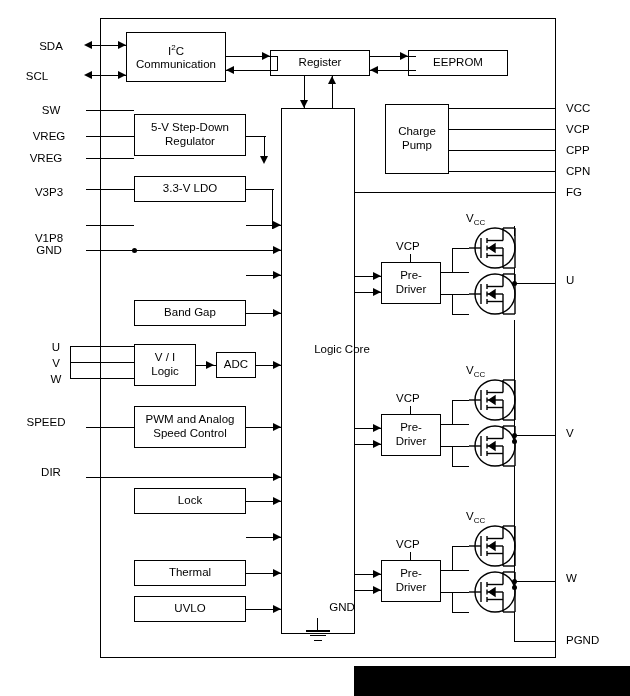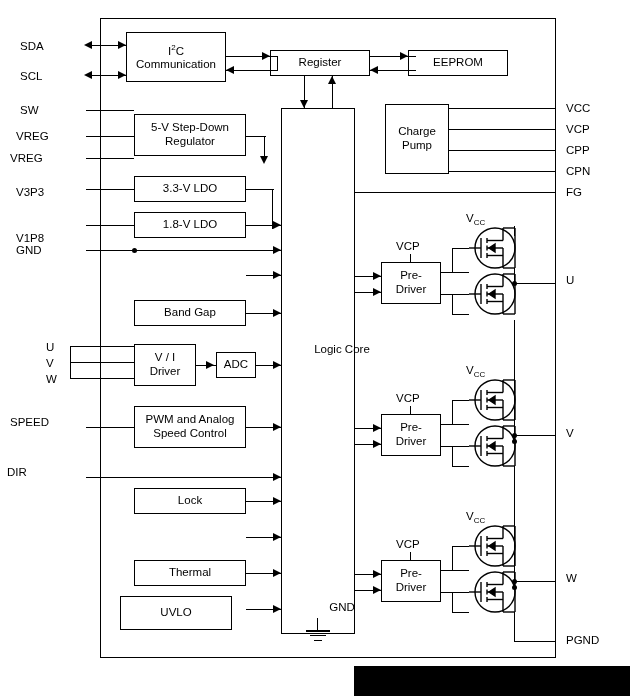--- a/index.html
+++ b/index.html
@@ -36,21 +36,21 @@
     box-sizing: border-box;
     border: 1.6px solid #000;
     background: transparent;
   }
   .lbl {
     position: absolute;
     font-size: 11.5px;
     color: #000;
     white-space: nowrap;
   }
-  .lbl.r { text-align: left; }
+  .lbl.r { text-align: center; }
   .wire {
     position: absolute;
     background: #000;
   }
   .wh { height: 1.4px; }
   .wv { width: 1.4px; }
   .dot {
     position: absolute;
     width: 5px;
     height: 5px;
@@ -83,32 +83,32 @@
   }
 </style>
 </head>
 <body>
 
 <div id="root">
 
   <div class="chipborder" style="left:100px; top:18px; width:456px; height:640px;"></div>
 
   <div class="lbl r" style="left:20px; top:40px; width:62px;">SDA</div>
-  <div class="lbl r" style="left:20px; top:70px; width:62px;">SCL</div>
+  <div class="lbl r" style="left:6px; top:70px; width:62px;">SCL</div>
   <div class="lbl r" style="left:20px; top:104px; width:62px;">SW</div>
   <div class="lbl r" style="left:16px; top:130px; width:66px;">VREG</div>
   <div class="lbl r" style="left:10px; top:152px; width:72px;">VREG</div>
   <div class="lbl r" style="left:16px; top:186px; width:66px;">V3P3</div>
   <div class="lbl r" style="left:16px; top:220px; width:66px;margin-top:12px;">V1P8</div>
   <div class="lbl r" style="left:16px; top:244px; width:66px;">GND</div>
   <div class="lbl r" style="left:46px; top:341px; width:20px;">U</div>
   <div class="lbl r" style="left:46px; top:357px; width:20px;">V</div>
   <div class="lbl r" style="left:46px; top:373px; width:20px;">W</div>
   <div class="lbl r" style="left:10px; top:416px; width:72px;">SPEED</div>
-  <div class="lbl r" style="left:7px; top:466px; width:62px;">DIR</div>
+  <div class="lbl r" style="left:20px; top:466px; width:62px;">DIR</div>
 
   <div class="lbl" style="left:566px; top:102px;">VCC</div>
   <div class="lbl" style="left:566px; top:123px;">VCP</div>
   <div class="lbl" style="left:566px; top:144px;">CPP</div>
   <div class="lbl" style="left:566px; top:165px;">CPN</div>
   <div class="lbl" style="left:566px; top:186px;">FG</div>
   <div class="lbl" style="left:566px; top:274px;">U</div>
   <div class="lbl" style="left:566px; top:427px;">V</div>
   <div class="lbl" style="left:566px; top:572px;">W</div>
   <div class="lbl" style="left:566px; top:634px;">PGND</div>
@@ -123,39 +123,38 @@
   <div class="blk" style="left:408px; top:50px; width:100px; height:26px;">EEPROM</div>
 
   <div class="blk" style="left:385px; top:104px; width:64px; height:70px;">Charge
 Pump</div>
 
   <div class="blk" style="left:134px; top:114px; width:112px; height:42px;">5-V Step-Down
 Regulator</div>
 
   <div class="blk" style="left:134px; top:176px; width:112px; height:26px;">3.3-V LDO</div>
 
-  <div class="blk" style="left:134px; top:212px; width:112px; height:26px;">1.8-V LDO</div>
 
 
   <div class="blk" style="left:134px; top:300px; width:112px; height:26px;">Band Gap</div>
 
   <div class="blk" style="left:134px; top:344px; width:62px; height:42px;">V / I
-Driver</div>
+Logic</div>
 
   <div class="blk" style="left:216px; top:352px; width:40px; height:26px;">ADC</div>
 
   <div class="blk" style="left:134px; top:406px; width:112px; height:42px;">PWM and Analog
 Speed Control</div>
 
   <div class="blk" style="left:134px; top:488px; width:112px; height:26px;">Lock</div>
 
 
   <div class="blk" style="left:134px; top:560px; width:112px; height:26px;">Thermal</div>
 
-  <div class="blk" style="left:120px; top:596px; width:112px; height:34px;">UVLO</div>
+  <div class="blk" style="left:134px; top:596px; width:112px; height:26px;">UVLO</div>
 
   <div class="blk" style="left:281px; top:108px; width:74px; height:526px;"></div>
   <div class="logic-lbl" style="left:281px; top:342px;">Logic
 Core</div>
   <div class="logic-lbl" style="left:281px; top:600px;">GND</div>
 
   <div class="wire wv" style="left:317px; top:618px; height:12px;"></div>
   <div class="wire wh" style="left:306px; top:630px; width:24px; height:1.8px;"></div>
   <div class="wire wh" style="left:310px; top:635px; width:16px;"></div>
   <div class="wire wh" style="left:314px; top:640px; width:8px;"></div>

